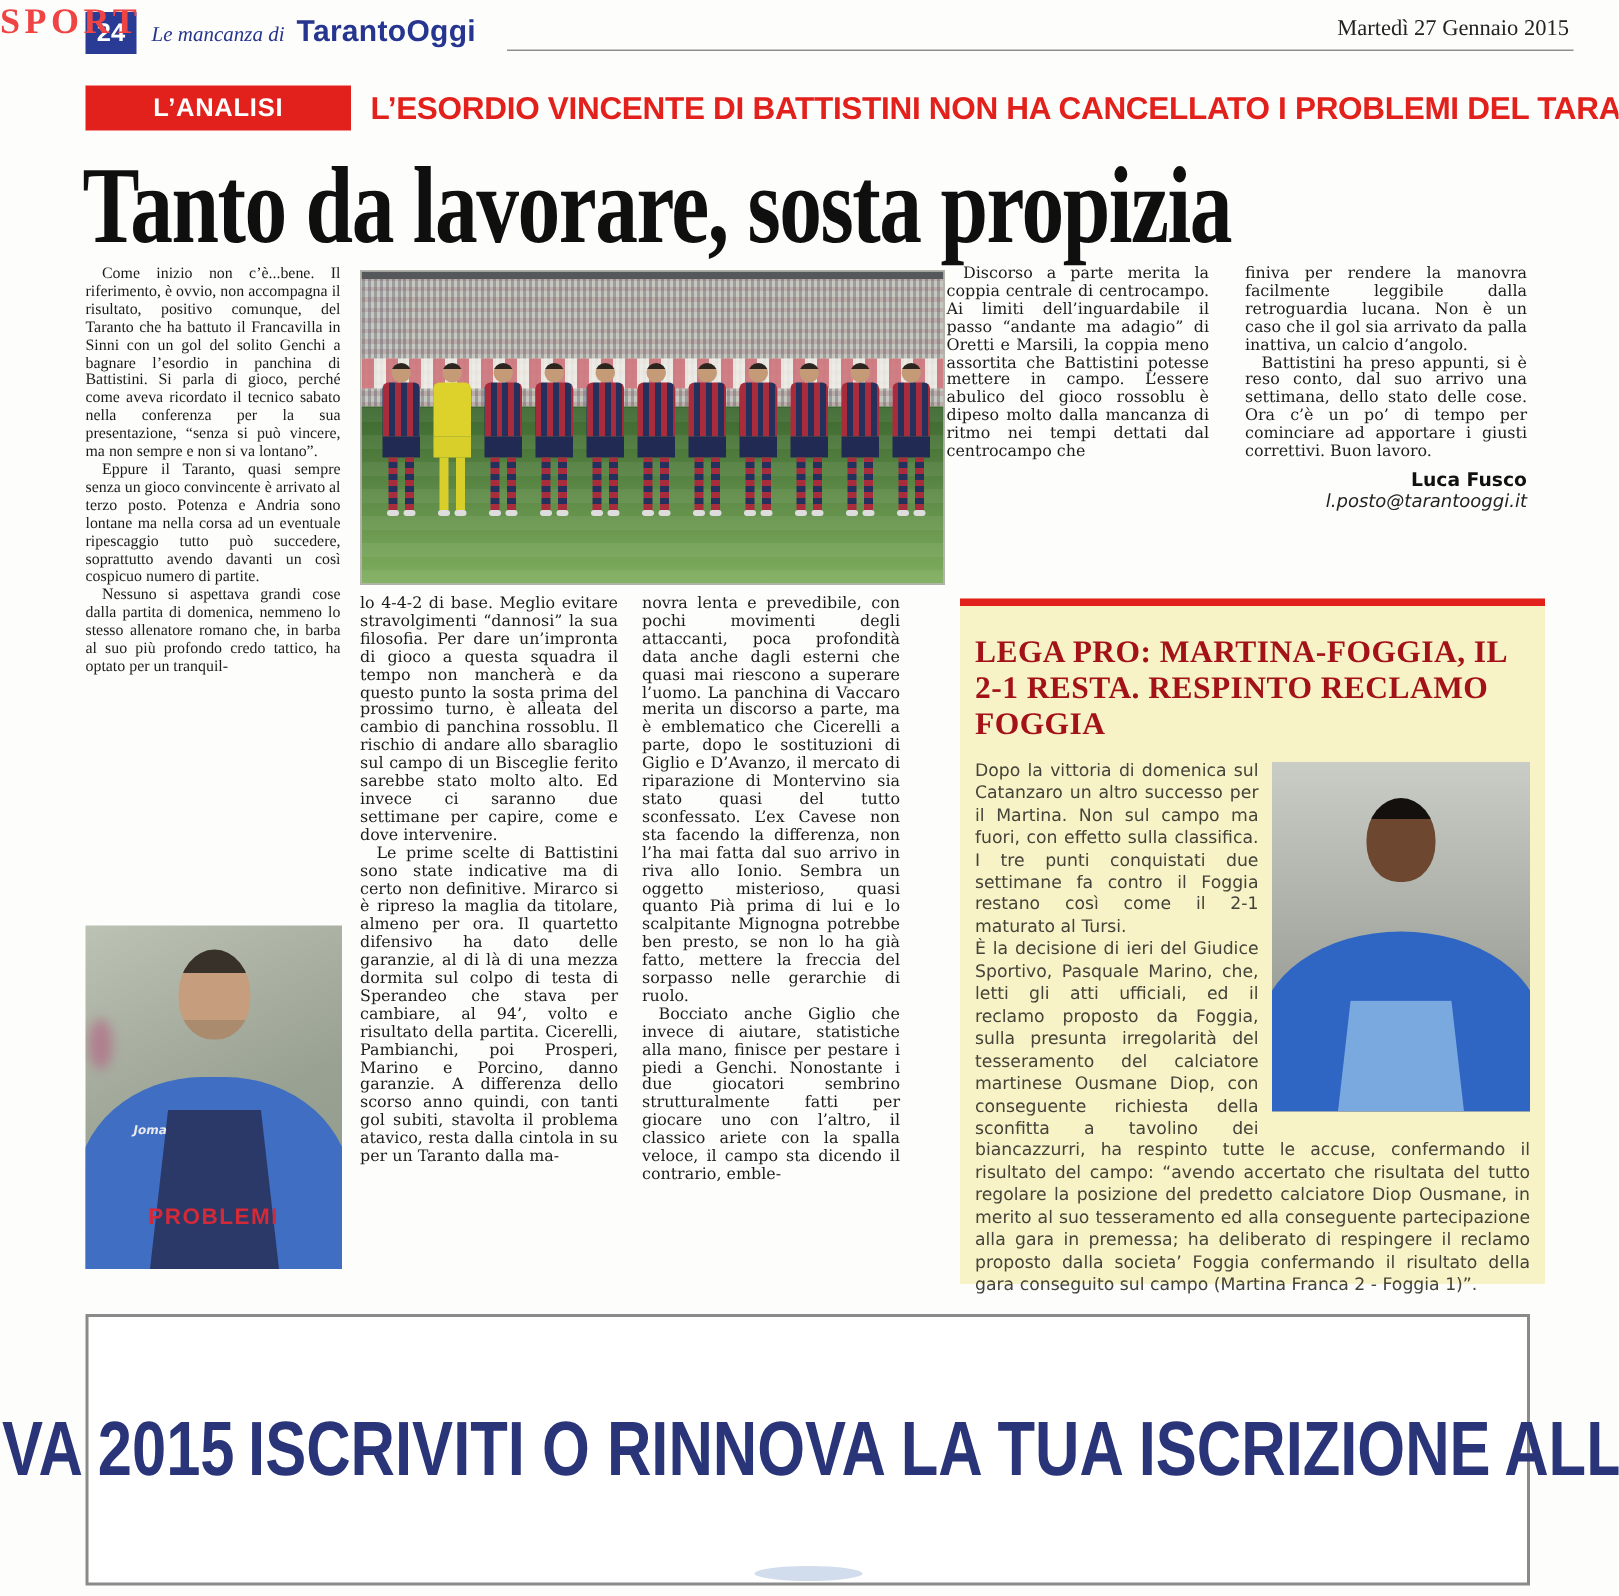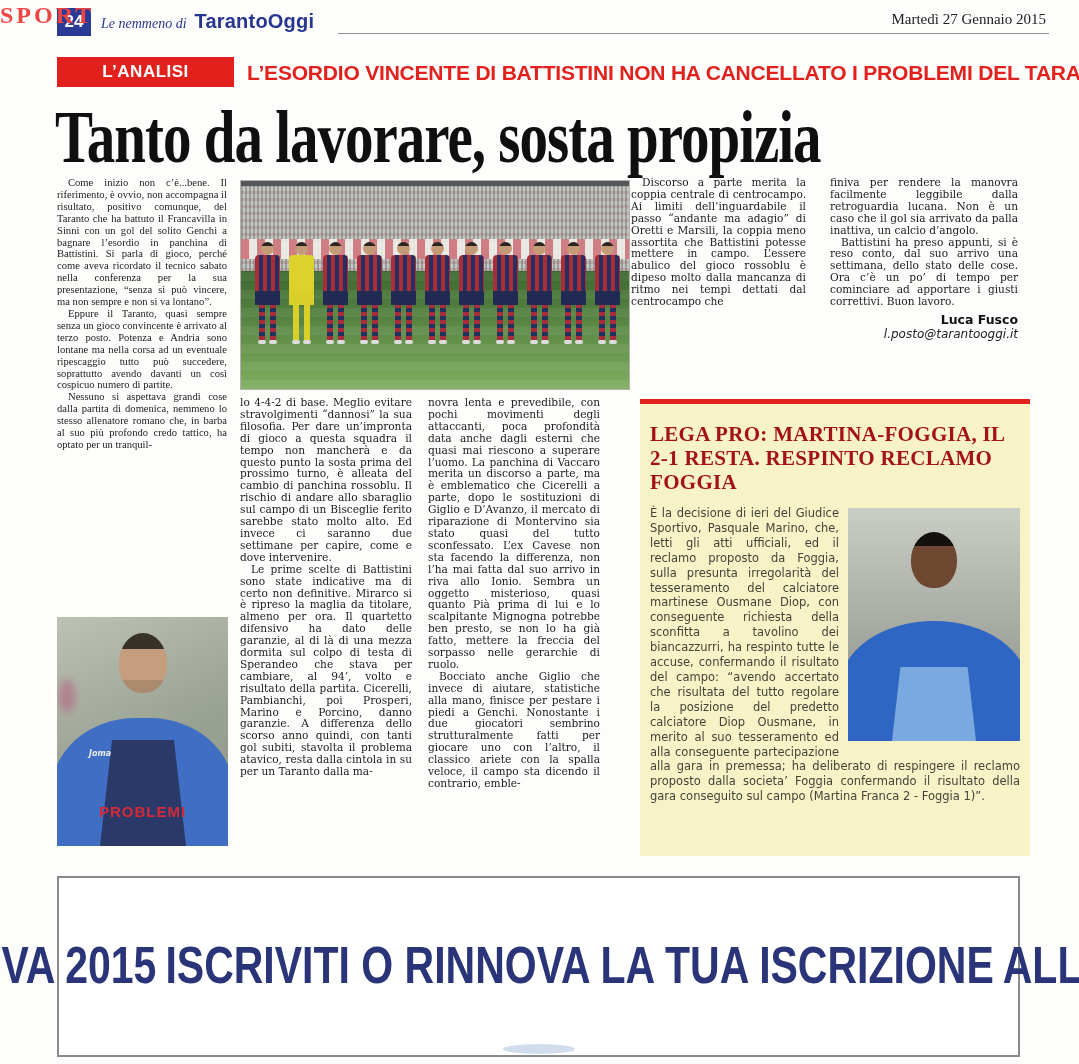--- a/index.html
+++ b/index.html
@@ -112,21 +112,21 @@
   .banner-logo{position:absolute;left:50%;bottom:1px;transform:translateX(-50%);
                width:72px;height:10px;border-radius:50%;background:#b9c9e2;opacity:.65;}
 </style>
 </head>
 <body>
 
 <div class="page">
 
   <div class="pagenum">24</div>
   <div class="masthead">
-    <span class="prefix">Le nemmeno di</span>
+    <span class="prefix">Le mancanza di</span>
     <span class="mtitle">TarantoOggi</span>
   </div>
   <div class="header-rule"></div>
   <div class="section-title">SPORT</div>
   <div class="dateline">Martedì 27 Gennaio 2015</div>
 
   <div class="kicker-label">L’ANALISI</div>
   <div class="kicker-text">L’ESORDIO VINCENTE DI BATTISTINI NON HA CANCELLATO I PROBLEMI DEL TARANTO</div>
 
   <h1 class="headline">Tanto da lavorare, sosta propizia</h1>
@@ -274,20 +274,21 @@
   </div>
 
   <div class="side-box">
     <h2 class="side-title">LEGA PRO: MARTINA-FOGGIA, IL 2-1 RESTA. RESPINTO RECLAMO FOGGIA</h2>
     <div class="side-photo">
       <div class="sp-head"></div>
       <div class="sp-body"></div>
       <div class="sp-panel"></div>
     </div>
     <div class="side-text">
+      <p>Dopo la vittoria di domenica sul Catanzaro un altro successo per il Martina. Non sul campo ma fuori, con effetto sulla classifica. I tre punti conquistati due settimane fa contro il Foggia restano così come il 2-1 maturato al Tursi.</p>
       <p>È la decisione di ieri del Giudice Sportivo, Pasquale Marino, che, letti gli atti ufficiali, ed il reclamo proposto da Foggia, sulla presunta irregolarità del tesseramento del calciatore martinese Ousmane Diop, con conseguente richiesta della sconfitta a tavolino dei biancazzurri, ha respinto tutte le accuse, confermando il risultato del campo: “avendo accertato che risultata del tutto regolare la posizione del predetto calciatore Diop Ousmane, in merito al suo tesseramento ed alla conseguente partecipazione alla gara in premessa; ha deliberato di respingere il reclamo proposto dalla societa’ Foggia confermando il risultato della gara conseguito sul campo (Martina Franca 2 - Foggia 1)”.</p>
     </div>
   </div>
 
   <div class="banner">
     <div class="bline">CAMPAGNA ASSOCIATIVA 2015</div>
     <div class="bline">ISCRIVITI O RINNOVA LA TUA ISCRIZIONE</div>
     <div class="bline">ALLA FONDAZIONE TARAS</div>
     <div class="banner-logo"></div>
   </div>

